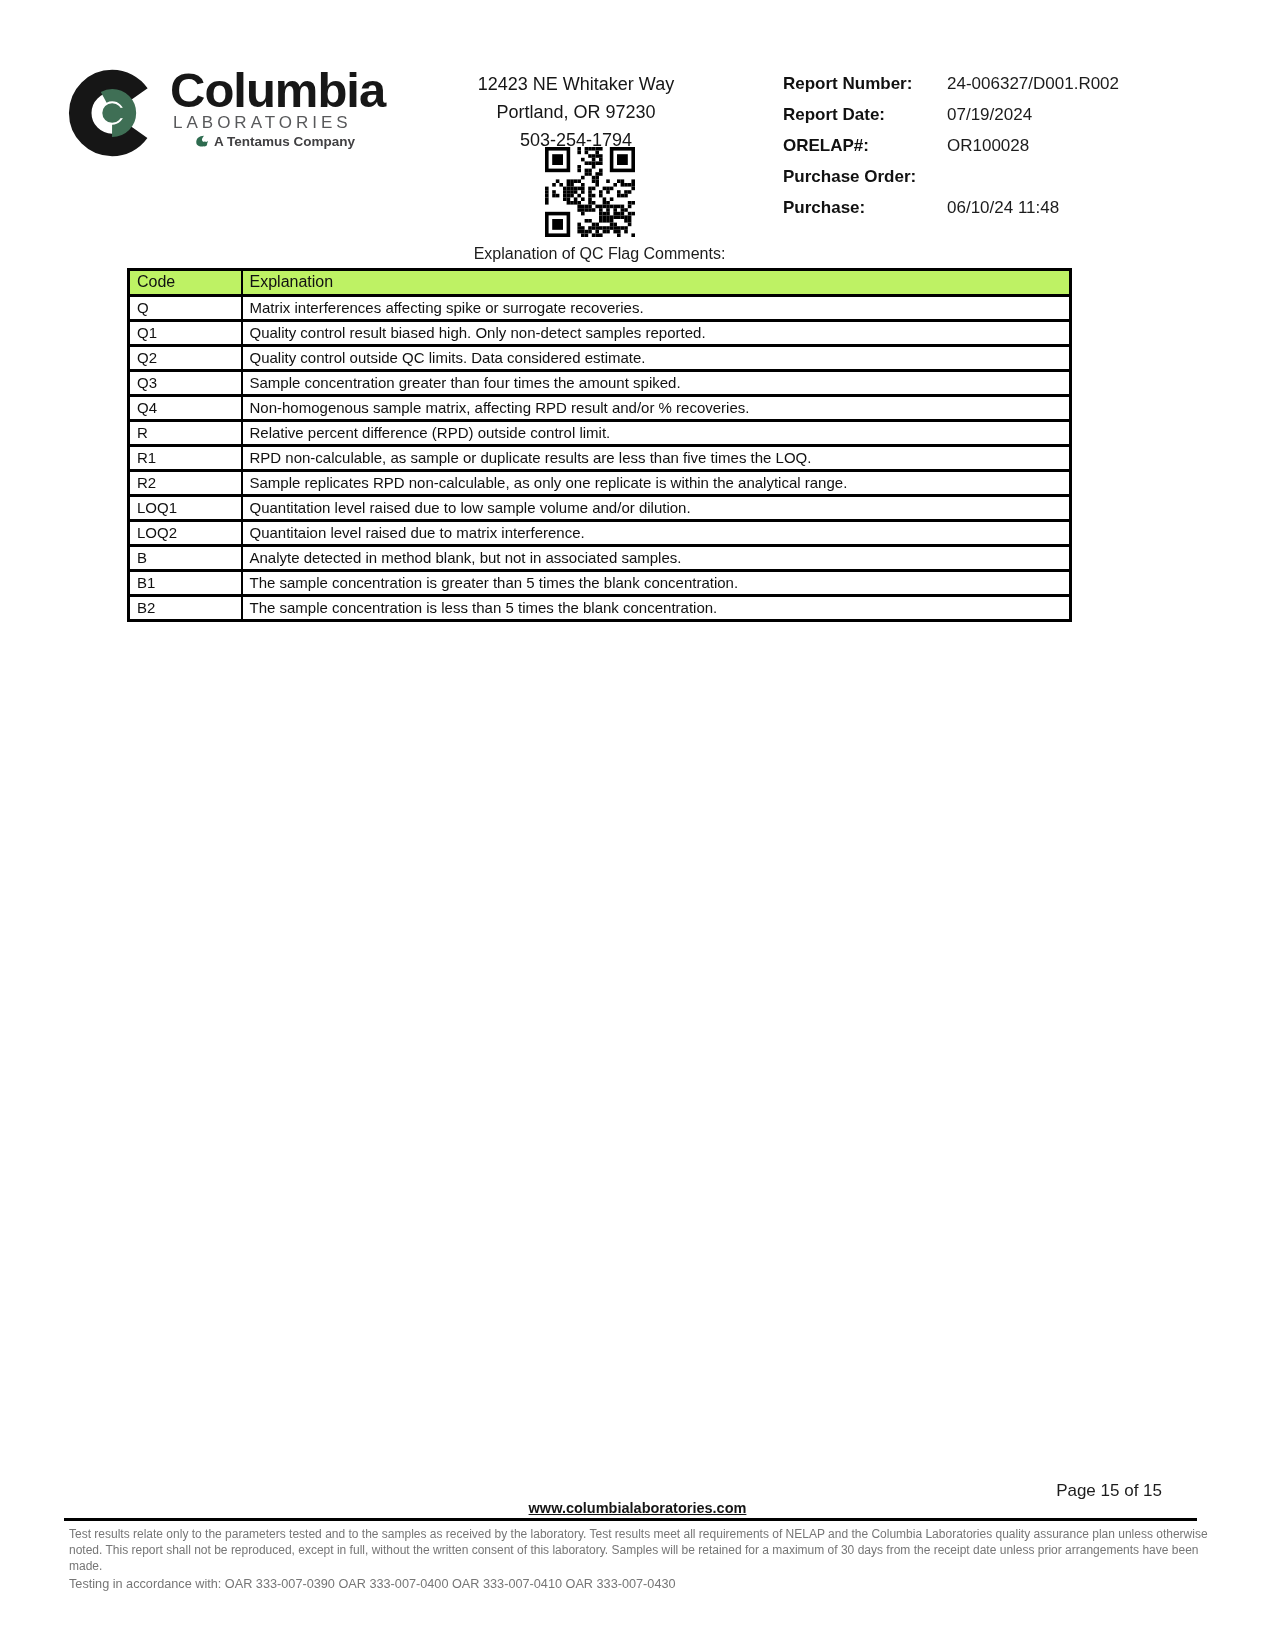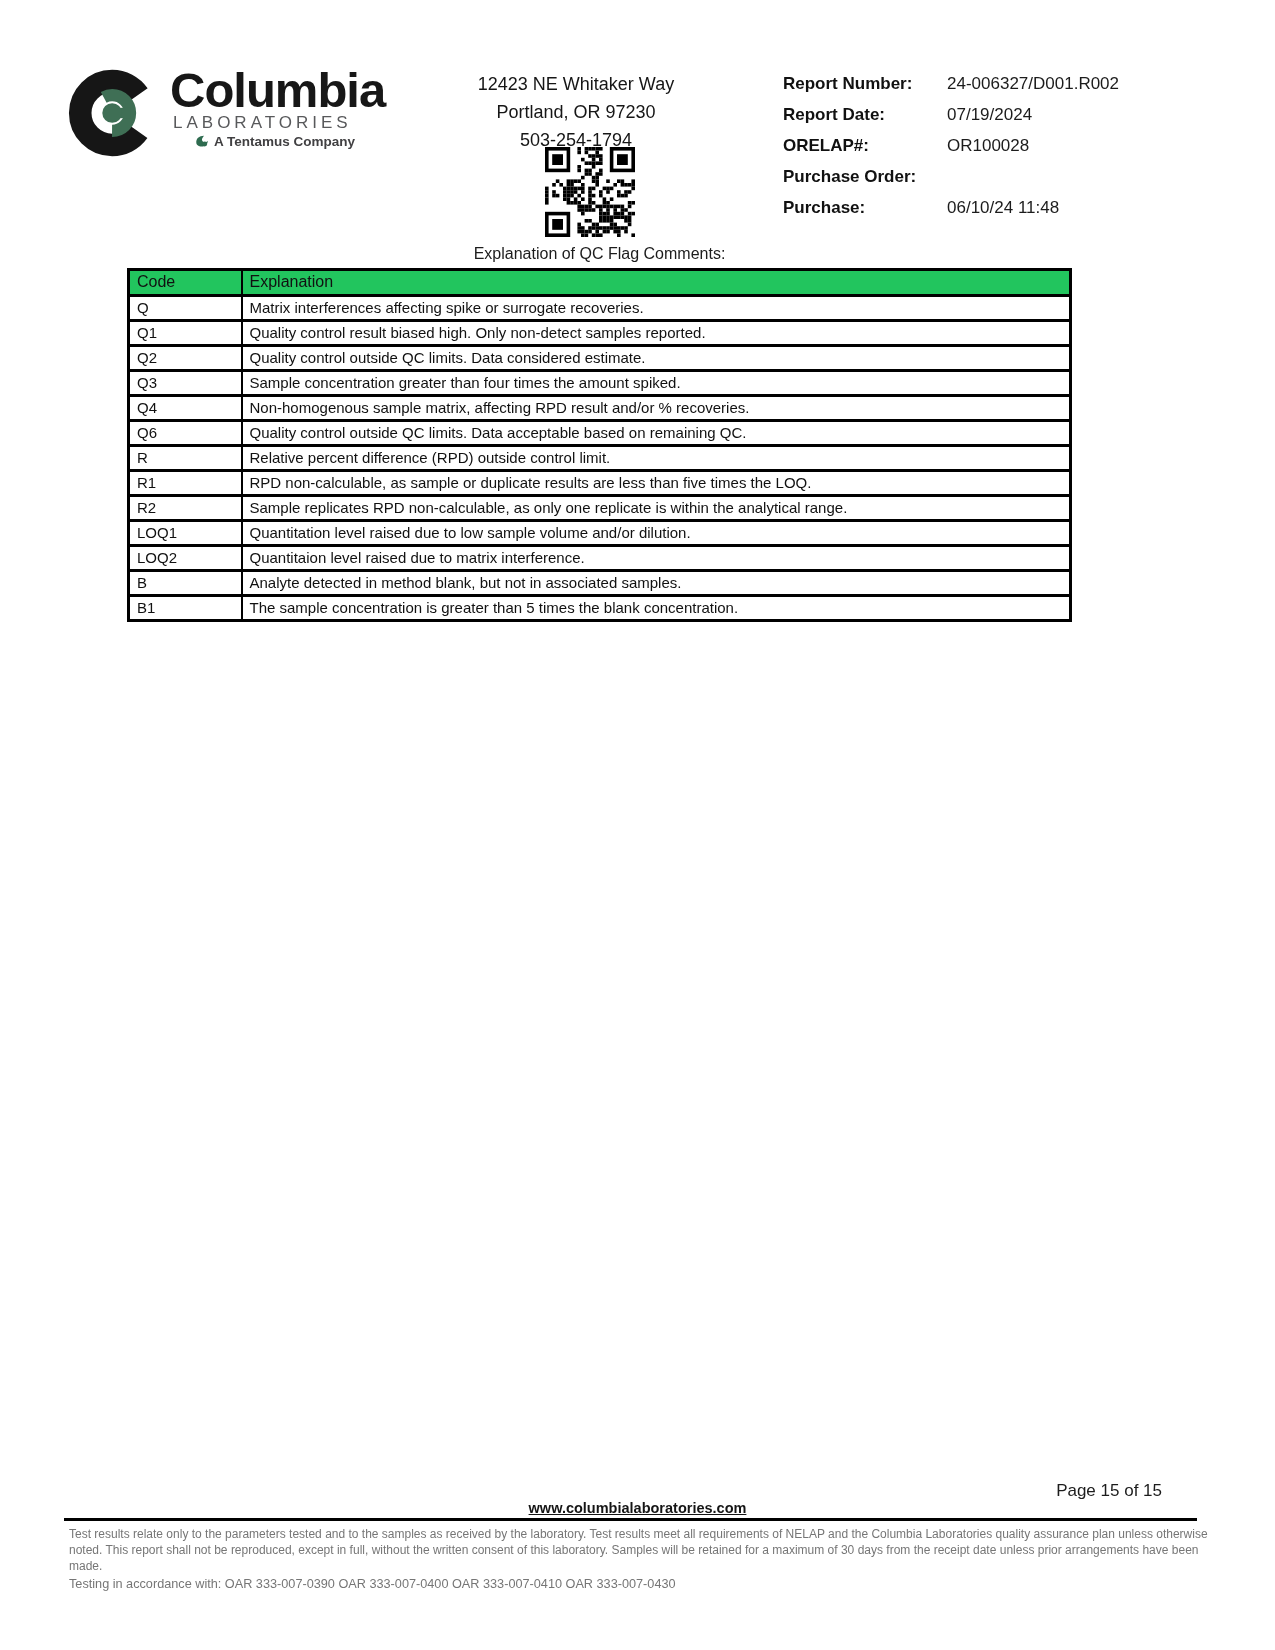--- a/index.html
+++ b/index.html
@@ -45,21 +45,21 @@
     width: 100%; border-collapse: collapse;
     border: 3px solid #000;
     font-size: 15px; color: #111;
   }
   table.qc th, table.qc td {
     border-top: 3px solid #000; border-bottom: 3px solid #000;
     border-left: 2px solid #000; border-right: 2px solid #000;
     text-align: left; font-weight: normal;
     padding: 2px 7px 3px 7px; height: 21px; vertical-align: middle;
   }
-  table.qc th { background: #22c55e; font-size: 16px; }
+  table.qc th { background: #bef264; font-size: 16px; }
   table.qc .col-code { width: 113px; }
 
   
   .page-num {
     position: absolute; top: 1481px; right: 113px;
     font-size: 17px; color: #1c1c1c;
   }
   .site-link {
     position: absolute; left: 0; top: 1500px; width: 1275px;
     text-align: center; font-size: 14.5px; font-weight: bold;
@@ -366,24 +366,20 @@
         </tr>
       <tr>
           <td>Q3</td>
           <td>Sample concentration greater than four times the amount spiked.</td>
         </tr>
       <tr>
           <td>Q4</td>
           <td>Non-homogenous sample matrix, affecting RPD result and/or % recoveries.</td>
         </tr>
       <tr>
-          <td>Q6</td>
-          <td>Quality control outside QC limits. Data acceptable based on remaining QC.</td>
-        </tr>
-      <tr>
           <td>R</td>
           <td>Relative percent difference (RPD) outside control limit.</td>
         </tr>
       <tr>
           <td>R1</td>
           <td>RPD non-calculable, as sample or duplicate results are less than five times the LOQ.</td>
         </tr>
       <tr>
           <td>R2</td>
           <td>Sample replicates RPD non-calculable, as only one replicate is within the analytical range.</td>
@@ -396,20 +392,24 @@
           <td>LOQ2</td>
           <td>Quantitaion level raised due to matrix interference.</td>
         </tr>
       <tr>
           <td>B</td>
           <td>Analyte detected in method blank, but not in associated samples.</td>
         </tr>
       <tr>
           <td>B1</td>
           <td>The sample concentration is greater than 5 times the blank concentration.</td>
+        </tr>
+      <tr>
+          <td>B2</td>
+          <td>The sample concentration is less than 5 times the blank concentration.</td>
         </tr>
     </tbody>
   </table>
 </div>
 
 <div class="page-num">Page 15 of 15</div>
 <div class="site-link">www.columbialaboratories.com</div>
 <div class="footer-rule"></div>
 <div class="disclaimer">Test results relate only to the parameters tested and to the samples as received by the laboratory. Test results meet all requirements of NELAP and the Columbia Laboratories quality assurance plan unless otherwise noted. This report shall not be reproduced, except in full, without the written consent of this laboratory. Samples will be retained for a maximum of 30 days from the receipt date unless prior arrangements have been made.</div>
 <div class="testing-line">Testing in accordance with: OAR 333-007-0390 OAR 333-007-0400 OAR 333-007-0410  OAR 333-007-0430</div>

